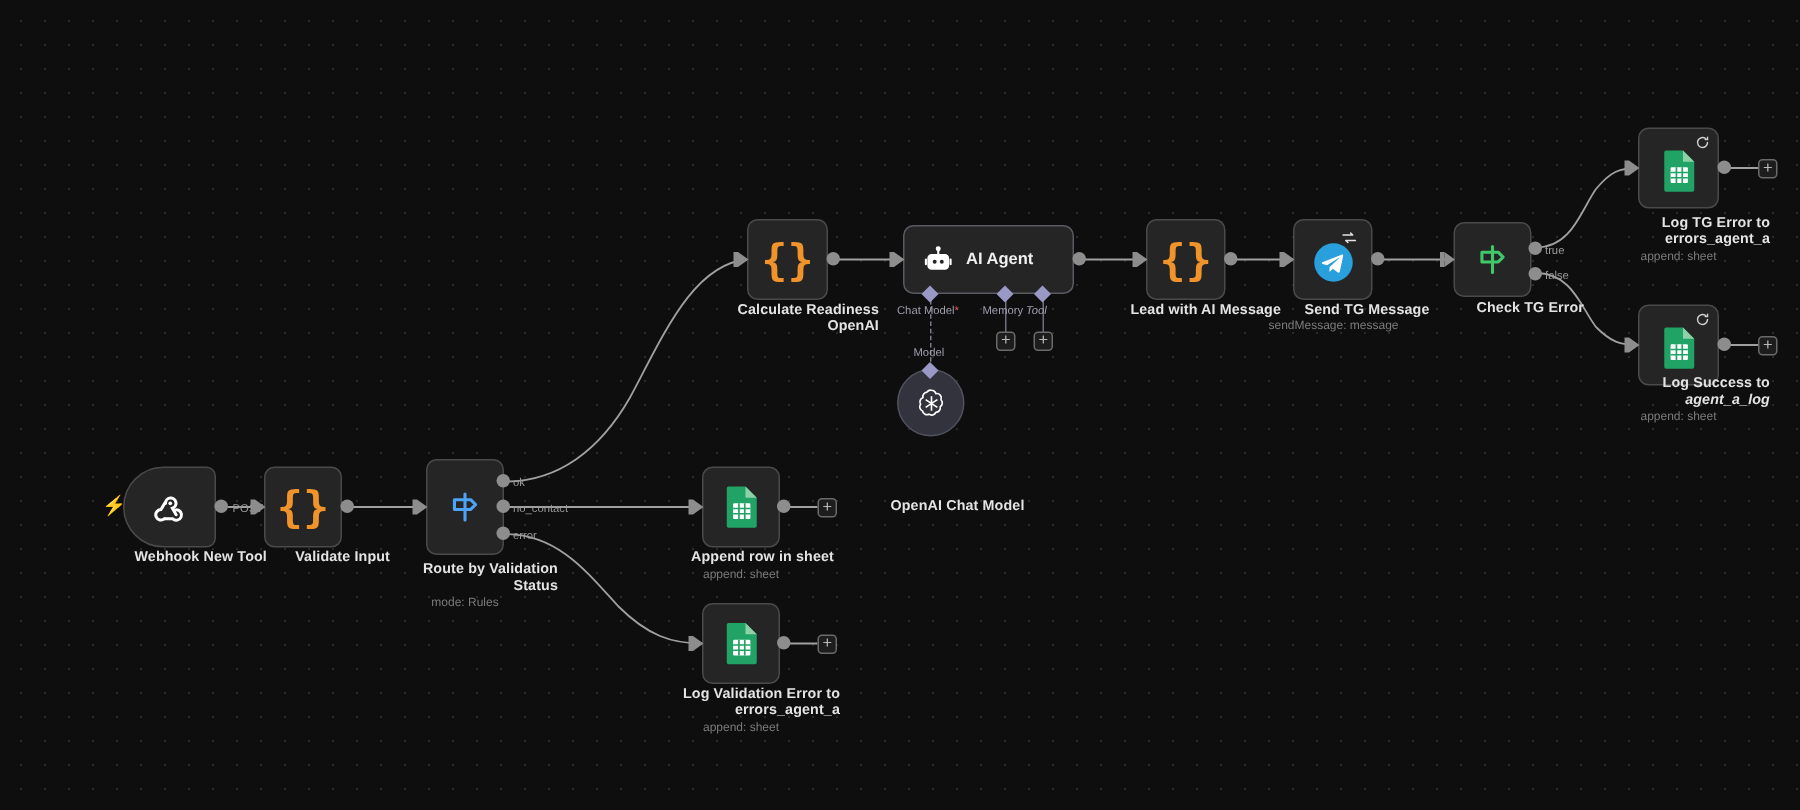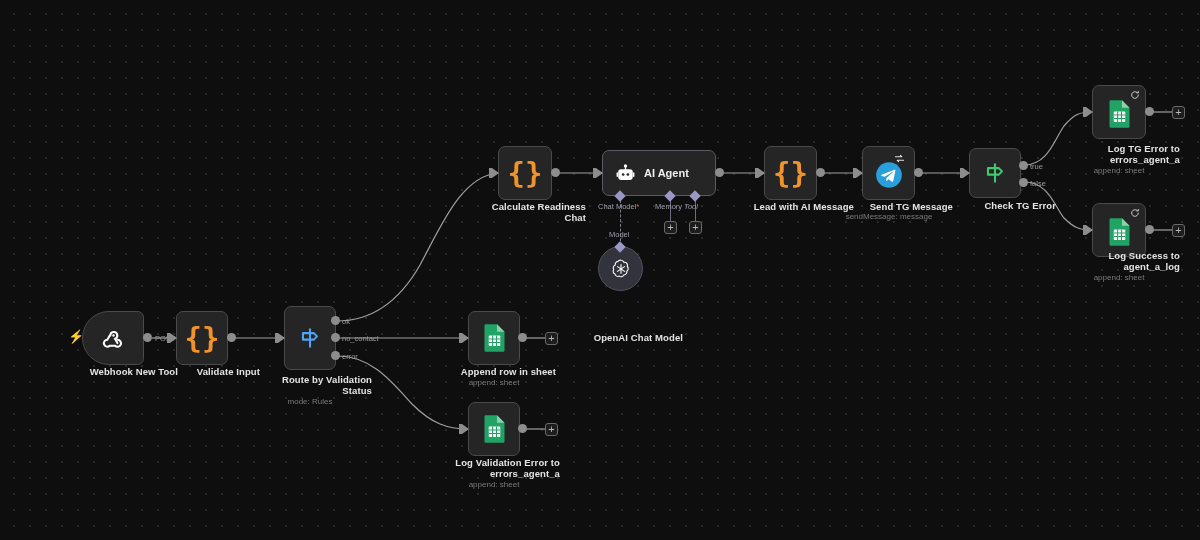--- a/index.html
+++ b/index.html
@@ -245,21 +245,21 @@
   <div class="caption" style="left:248px; top:374px; width:124px;">Route by Validation</div>
   <div class="caption" style="left:248px; top:385px; width:124px;">Status</div>
   <div class="subcaption" style="left:248px; top:397px; width:124px;">mode: Rules</div>
 
   <div class="node" style="left:498px; top:146px; width:54px; height:54px;">
     <span class="braces">{}</span>
   </div>
   <div class="port-in" style="left:492px; top:168px;"></div>
   <div class="port-out" style="left:551px; top:168px;"></div>
   <div class="caption" style="left:464px; top:201px; width:122px;">Calculate Readiness</div>
-  <div class="caption" style="left:464px; top:212px; width:122px;">Chat</div>
+  <div class="caption" style="left:464px; top:212px; width:122px;">OpenAI</div>
 
   <div class="node agent wide" style="left:602px; top:150px; width:114px; height:46px;">
     <span>
       <svg class="ic" width="21" height="21" viewBox="0 0 24 24" fill="none" stroke="#ffffff" stroke-width="1.6" stroke-linecap="round" stroke-linejoin="round">
         <rect x="4.5" y="8" width="15" height="10.5" rx="2.4" fill="#ffffff" stroke="#ffffff"></rect>
         <circle cx="9.3" cy="13.2" r="1.5" fill="#252525" stroke="none"></circle>
         <circle cx="14.7" cy="13.2" r="1.5" fill="#252525" stroke="none"></circle>
         <path d="M12 4.2v3.6"></path>
         <circle cx="12" cy="3.3" r="1.1" fill="#ffffff" stroke="#ffffff"></circle>
         <path d="M2.6 11.5v3.6M21.4 11.5v3.6"></path>
@@ -379,21 +379,21 @@
         <g stroke="#21a366" stroke-width="0.9">
           <path d="M5.4 12.8h9.2M5.4 15.6h9.2M8.5 10v8.4M11.6 10v8.4"></path>
         </g>
       </svg>
     </span>
   </div>
   <div class="port-in" style="left:1086px; top:225px;"></div>
   <div class="port-out" style="left:1145px; top:225px;"></div>
   <div class="plus-btn" style="left:1172px; top:224px;">+</div>
   <div class="caption" style="left:1058px; top:250px; width:122px;">Log Success to</div>
-  <div class="caption" style="left:1058px; top:261px; width:122px;">agent_a_log</div>
+  <div class="caption" style="left:1058px; top:261px; width:122px;font-style:italic;">agent_a_log</div>
   <div class="subcaption" style="left:1058px; top:273px; width:122px;">append: sheet</div>
 
   <div class="node" style="left:468px; top:311px; width:52px; height:54px;">
     <span>
       <svg class="ic" width="25" height="30" viewBox="0 0 20 24">
         <path d="M2 1h10l6 6v15a1 1 0 0 1-1 1H3a1 1 0 0 1-1-1V2a1 1 0 0 1 1-1z" fill="#21a366"></path>
         <path d="M12 1l6 6h-6z" fill="#8ed1a7"></path>
         <rect x="5.4" y="10" width="9.2" height="8.4" rx="0.6" fill="#ffffff"></rect>
         <g stroke="#21a366" stroke-width="0.9">
           <path d="M5.4 12.8h9.2M5.4 15.6h9.2M8.5 10v8.4M11.6 10v8.4"></path>

